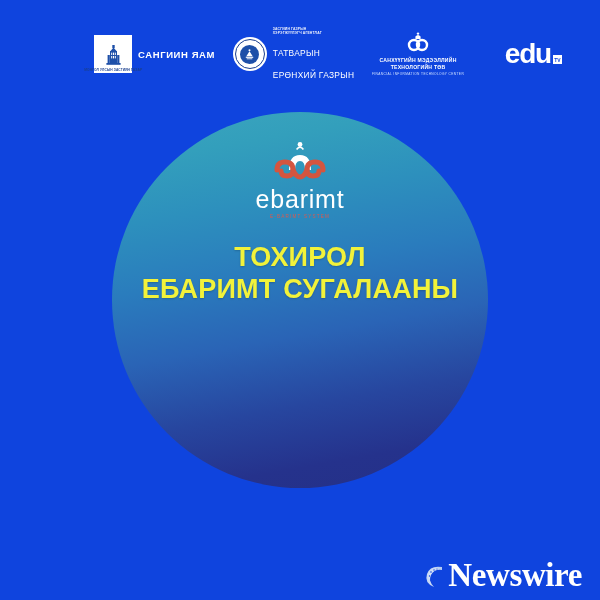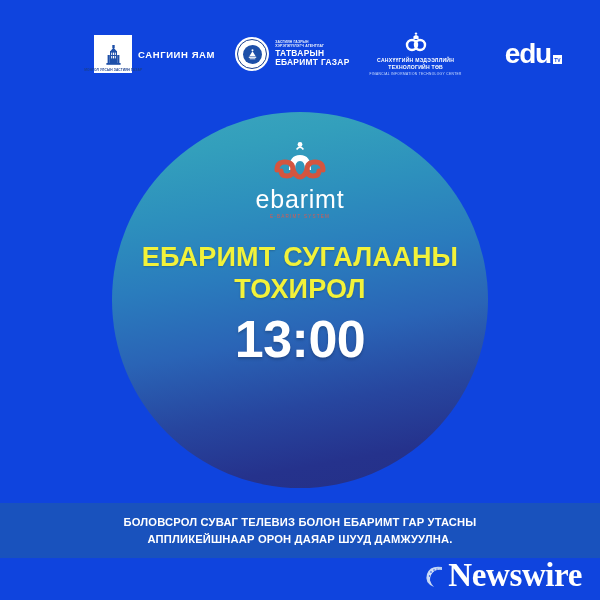--- a/index.html
+++ b/index.html
@@ -109,24 +109,24 @@
     line-height: 4.4px;
     font-weight: bold;
     letter-spacing: 0.15px;
     white-space: nowrap;
     opacity: .92;
   }
   .tax-big {
     color: #ffffff;
     font-size: 8.4px;
     line-height: 9.6px;
-    font-weight: bold;
+    font-weight: normal;
     letter-spacing: 0.3px;
     white-space: nowrap;
-    margin-top: 0;
+    margin-top: 13px;
   }
 
   
   .fitc {
     display: flex;
     flex-direction: column;
     align-items: center;
     gap: 1px;
   }
   .fitc-mark { width: 26px; height: 24px; }
@@ -340,21 +340,21 @@
             <polygon points="7,3.6 10.4,9 3.6,9" fill="#ffffff"></polygon>
             <rect x="3" y="9.4" width="8" height="1.2" fill="#ffffff"></rect>
             <rect x="4" y="11.2" width="6" height="0.9" fill="#ffffff"></rect>
           </svg>
         </div>
       </div>
       <div class="tax-text">
         <div class="tax-small">ЗАСГИЙН ГАЗРЫН</div>
         <div class="tax-small">ХЭРЭГЖҮҮЛЭГЧ АГЕНТЛАГ</div>
         <div class="tax-big">ТАТВАРЫН</div>
-        <div class="tax-big">ЕБАРИМТ ГАЗАР</div>
+        <div class="tax-big">ЕРӨНХИЙ ГАЗРЫН</div>
       </div>
     </div>
 
     <div class="fitc">
       <div class="fitc-mark">
         <svg viewBox="0 0 26 24" width="26" height="24" aria-hidden="true">
           <circle cx="13" cy="1.6" r="1.2" fill="#ffffff"></circle>
           <path d="M10.4 4.6 Q13 1.6 15.6 4.6 L15.6 7 L10.4 7 Z" fill="#ffffff"></path>
           <circle cx="9" cy="13" r="5" fill="none" stroke="#ffffff" stroke-width="2.4"></circle>
           <circle cx="17" cy="13" r="5" fill="none" stroke="#ffffff" stroke-width="2.4"></circle>
@@ -383,34 +383,27 @@
             <path d="M8 30 Q8 22 16 22 Q24 22 24 30 Q24 36 18 36 Q12 36 12 31" fill="none" stroke="#d4553f" stroke-width="5" stroke-linecap="round"></path>
             <path d="M54 30 Q54 22 46 22 Q38 22 38 30 Q38 36 44 36 Q50 36 50 31" fill="none" stroke="#d4553f" stroke-width="5" stroke-linecap="round"></path>
             <path d="M24 30 Q27 37 31 37 Q35 37 38 30" fill="none" stroke="#d4553f" stroke-width="5" stroke-linecap="round"></path>
           </svg>
         </div>
         <div class="ebarimt-word">ebarimt</div>
         <div class="ebarimt-tag">E-BARIMT SYSTEM</div>
       </div>
 
       <div class="headline">
+        <div>ТОХИРОЛ</div>
         <div>ЕБАРИМТ СУГАЛААНЫ</div>
-        <div>ТОХИРОЛ</div>
-      </div>
-
-      <div class="time">13:00</div>
+      </div>
+
     </div>
   </div>
 
-  <div class="banner">
-    <div class="banner-text">
-      <div>БОЛОВСРОЛ СУВАГ ТЕЛЕВИЗ БОЛОН ЕБАРИМТ ГАР УТАСНЫ</div>
-      <div>АППЛИКЕЙШНААР ОРОН ДАЯАР ШУУД ДАМЖУУЛНА.</div>
-    </div>
-  </div>
 
   <div class="newswire">
     <div class="nw-swoosh">
       <svg viewBox="0 0 26 30" width="26" height="30" aria-hidden="true">
         <defs>
           <radialGradient id="dots" cx="50%" cy="50%" r="60%">
             <stop offset="0%" stop-color="#ffffff"></stop>
             <stop offset="100%" stop-color="#bcd2f2"></stop>
           </radialGradient>
         </defs>

